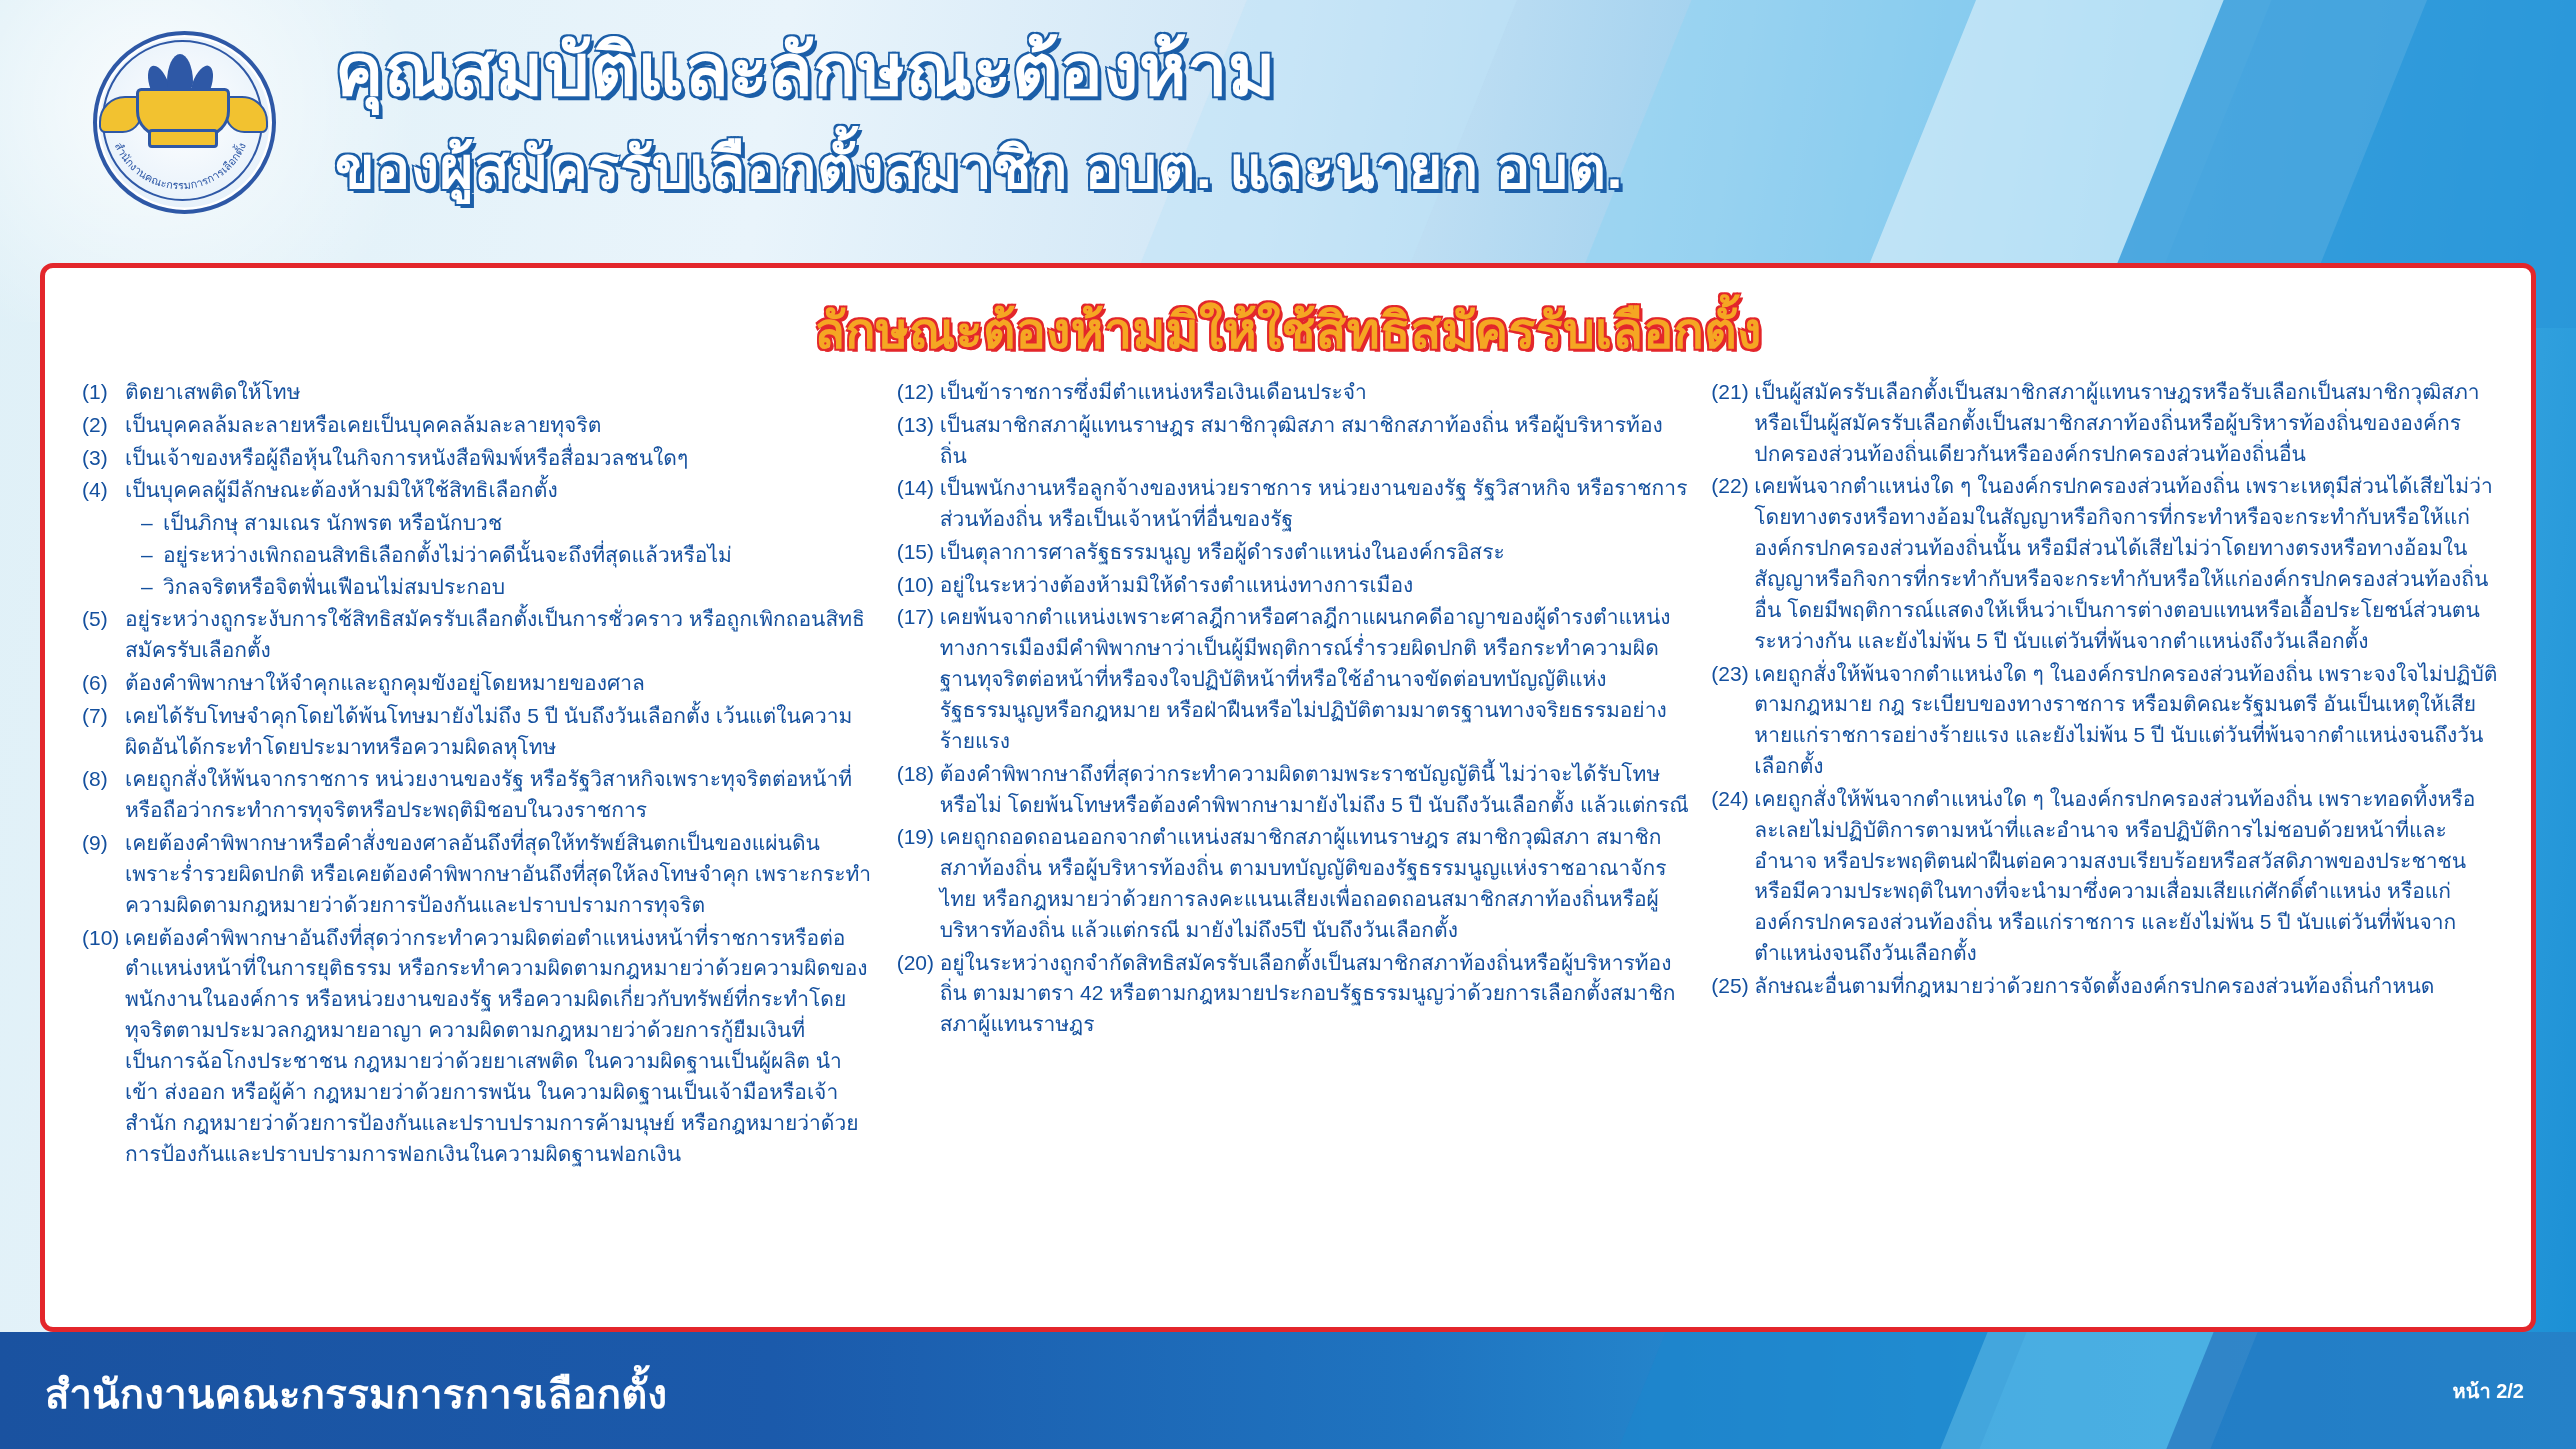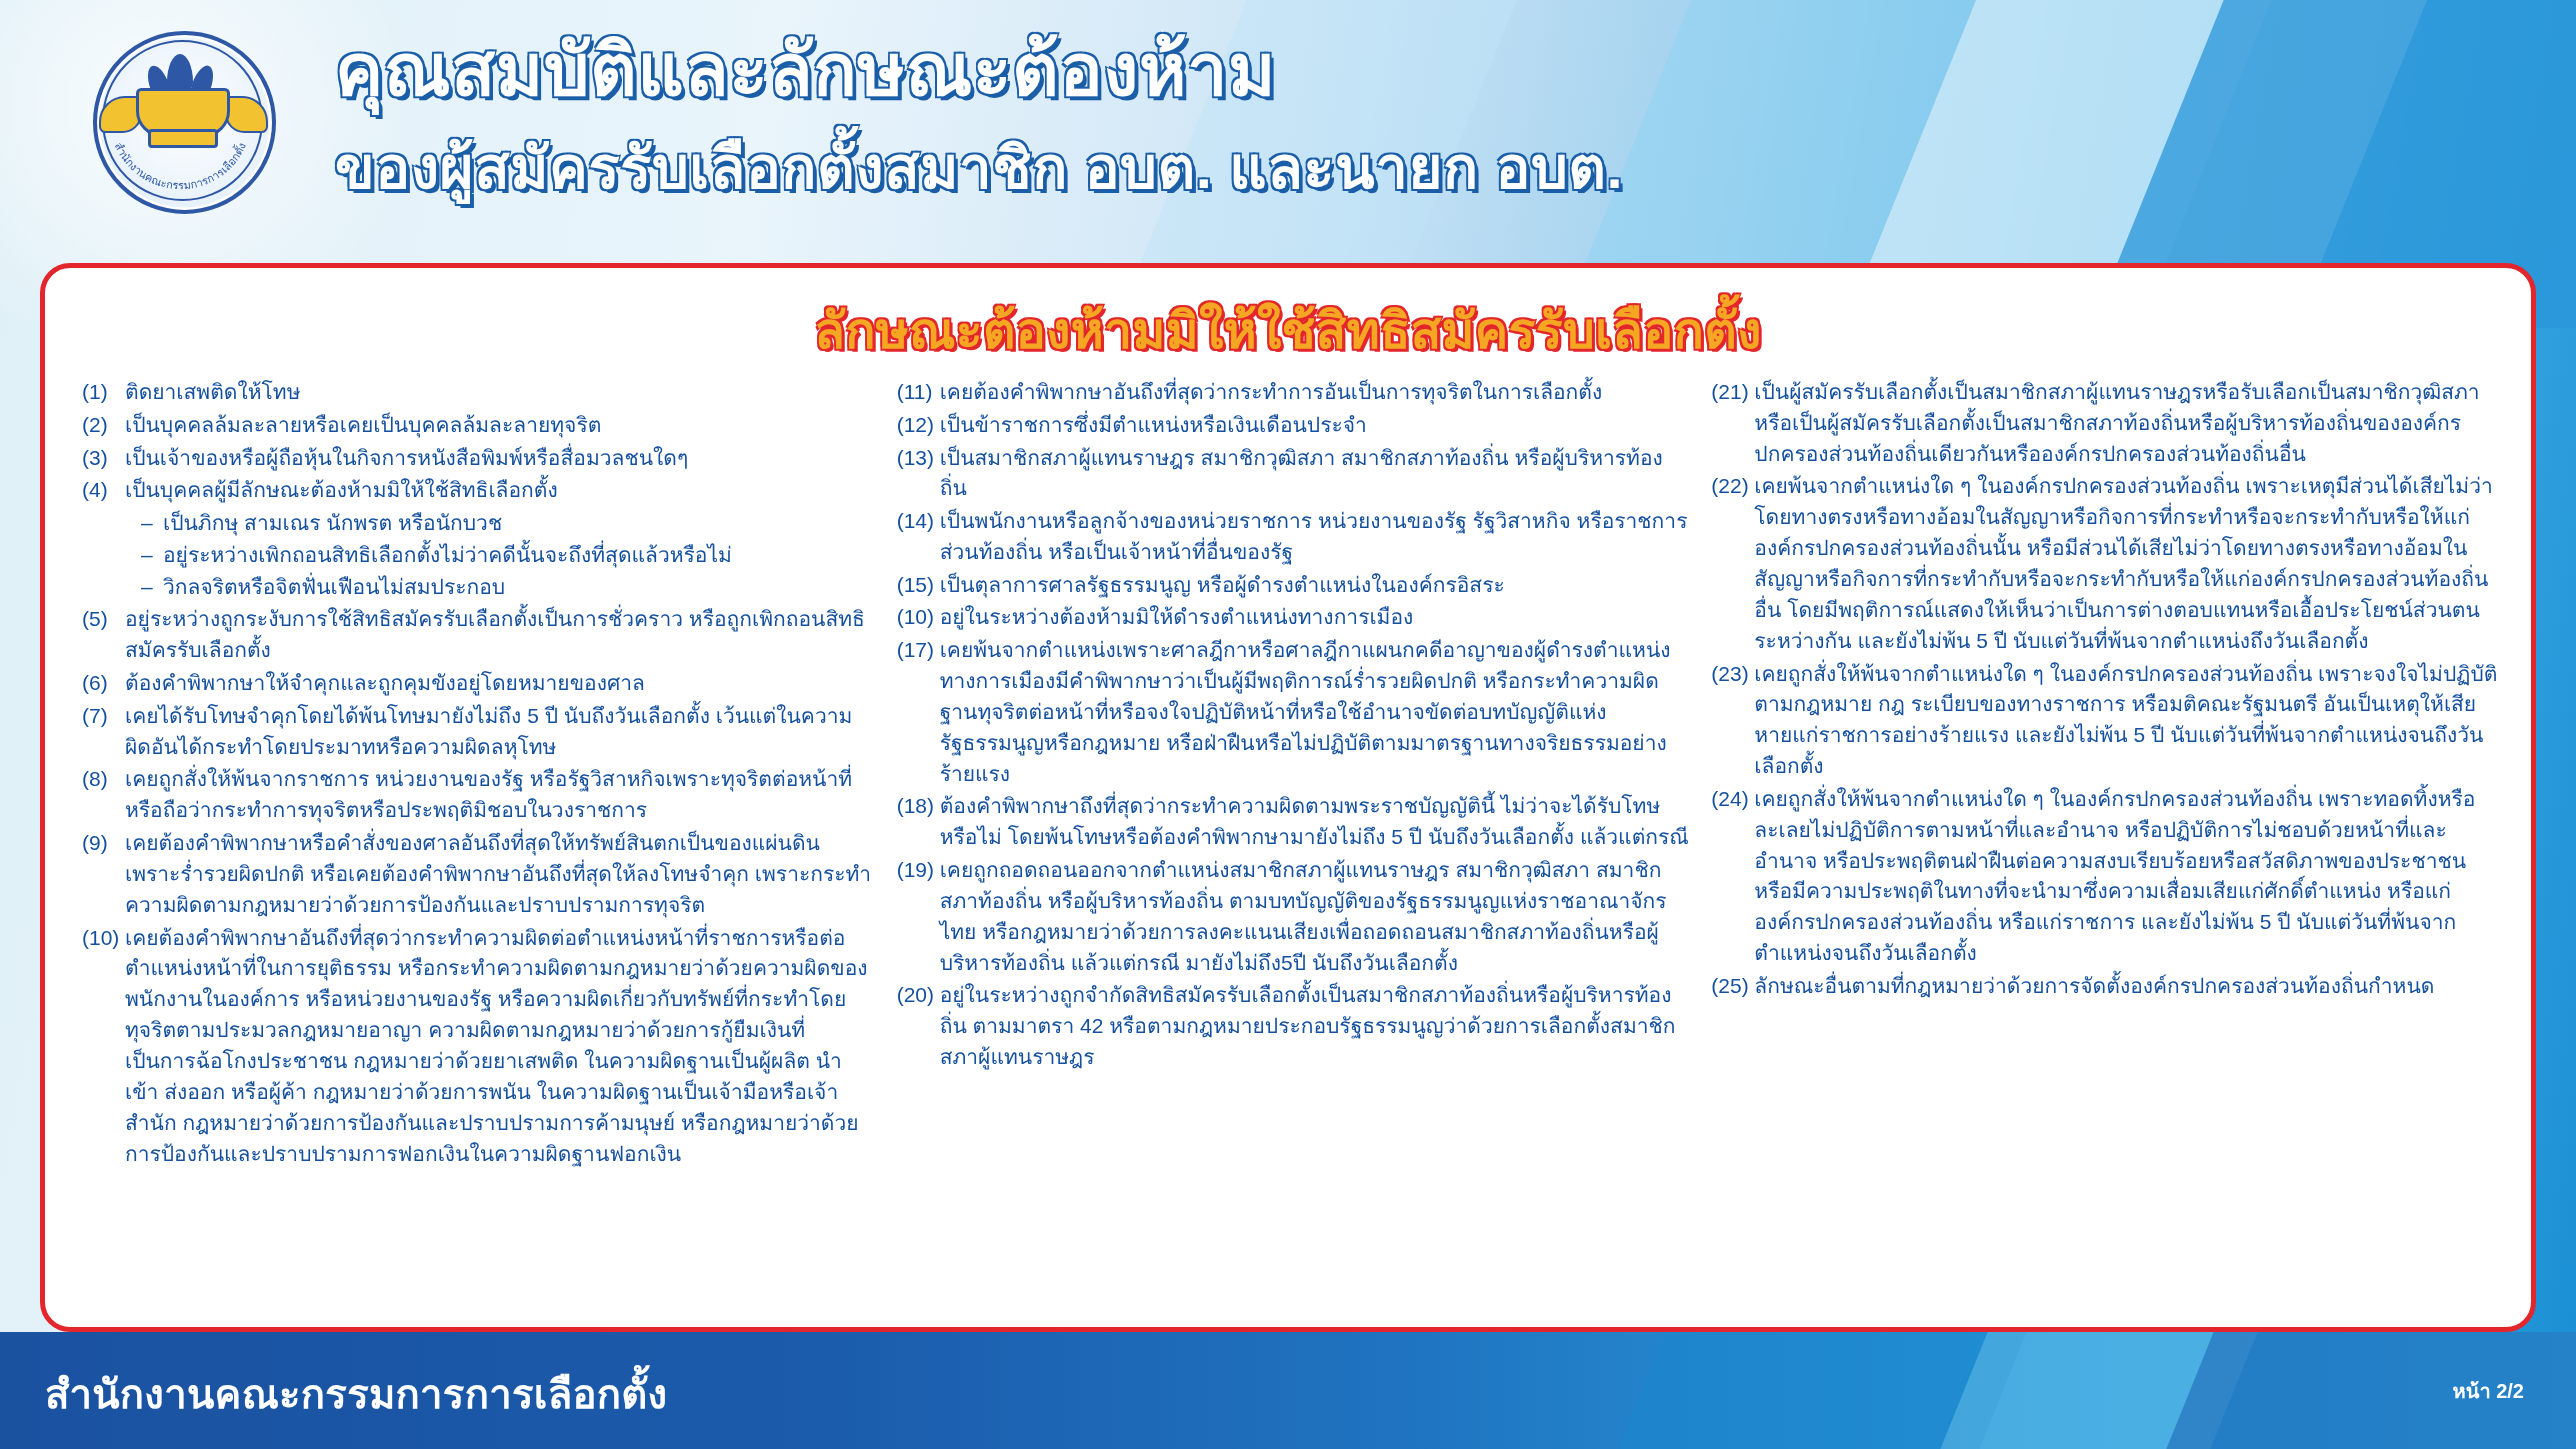--- a/index.html
+++ b/index.html
@@ -163,21 +163,21 @@
   }
 
   
   .card {
     position: absolute;
     top: 263px; left: 40px;
     width: 2496px;
     height: 1069px;
     background: #ffffff;
     border: 5.8px solid #e3262b;
-    border-radius: 30px;
+    border-radius: 13px;
     box-sizing: border-box;
   }
   .card-title {
     text-align: center;
     font-size: 50px;
     font-weight: bold;
     color: #f5a623;
     margin-top: 23px;
     text-shadow: 3.2px 3.2px 0 #e3262b, -1.9px -1.9px 0 #e3262b, 1.9px -1.9px 0 #e3262b, -1.9px 1.9px 0 #e3262b;
     letter-spacing: 0.3px;
@@ -371,24 +371,20 @@
             <span class="txt">เคยต้องคำพิพากษาหรือคำสั่งของศาลอันถึงที่สุดให้ทรัพย์สินตกเป็นของแผ่นดิน เพราะร่ำรวยผิดปกติ หรือเคยต้องคำพิพากษาอันถึงที่สุดให้ลงโทษจำคุก เพราะกระทำความผิดตามกฎหมายว่าด้วยการป้องกันและปราบปรามการทุจริต</span>
           </div>
         <div class="item">
             <span class="num">(10)</span>
             <span class="txt">เคยต้องคำพิพากษาอันถึงที่สุดว่ากระทำความผิดต่อตำแหน่งหน้าที่ราชการหรือต่อตำแหน่งหน้าที่ในการยุติธรรม หรือกระทำความผิดตามกฎหมายว่าด้วยความผิดของพนักงานในองค์การ หรือหน่วยงานของรัฐ หรือความผิดเกี่ยวกับทรัพย์ที่กระทำโดยทุจริตตามประมวลกฎหมายอาญา ความผิดตามกฎหมายว่าด้วยการกู้ยืมเงินที่เป็นการฉ้อโกงประชาชน กฎหมายว่าด้วยยาเสพติด ในความผิดฐานเป็นผู้ผลิต นำเข้า ส่งออก หรือผู้ค้า กฎหมายว่าด้วยการพนัน ในความผิดฐานเป็นเจ้ามือหรือเจ้าสำนัก กฎหมายว่าด้วยการป้องกันและปราบปรามการค้ามนุษย์ หรือกฎหมายว่าด้วยการป้องกันและปราบปรามการฟอกเงินในความผิดฐานฟอกเงิน</span>
           </div>
       </div>
 
       <div class="col">
         <div class="item">
-            <span class="num">(11)</span>
-            <span class="txt">เคยต้องคำพิพากษาอันถึงที่สุดว่ากระทำการอันเป็นการทุจริตในการเลือกตั้ง</span>
-          </div>
-        <div class="item">
             <span class="num">(12)</span>
             <span class="txt">เป็นข้าราชการซึ่งมีตำแหน่งหรือเงินเดือนประจำ</span>
           </div>
         <div class="item">
             <span class="num">(13)</span>
             <span class="txt">เป็นสมาชิกสภาผู้แทนราษฎร สมาชิกวุฒิสภา สมาชิกสภาท้องถิ่น หรือผู้บริหารท้องถิ่น</span>
           </div>
         <div class="item">
             <span class="num">(14)</span>
             <span class="txt">เป็นพนักงานหรือลูกจ้างของหน่วยราชการ หน่วยงานของรัฐ รัฐวิสาหกิจ หรือราชการส่วนท้องถิ่น หรือเป็นเจ้าหน้าที่อื่นของรัฐ</span>

